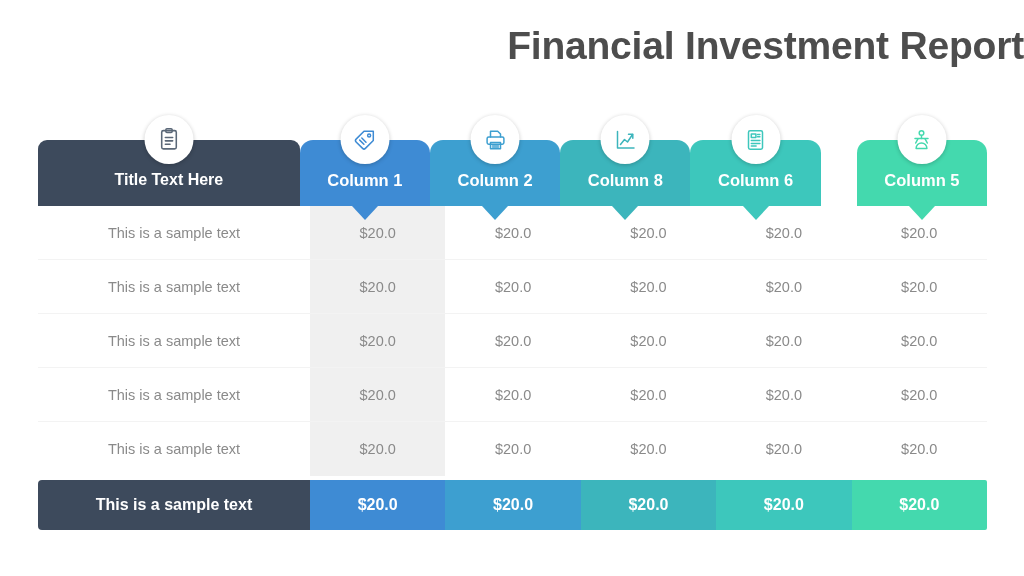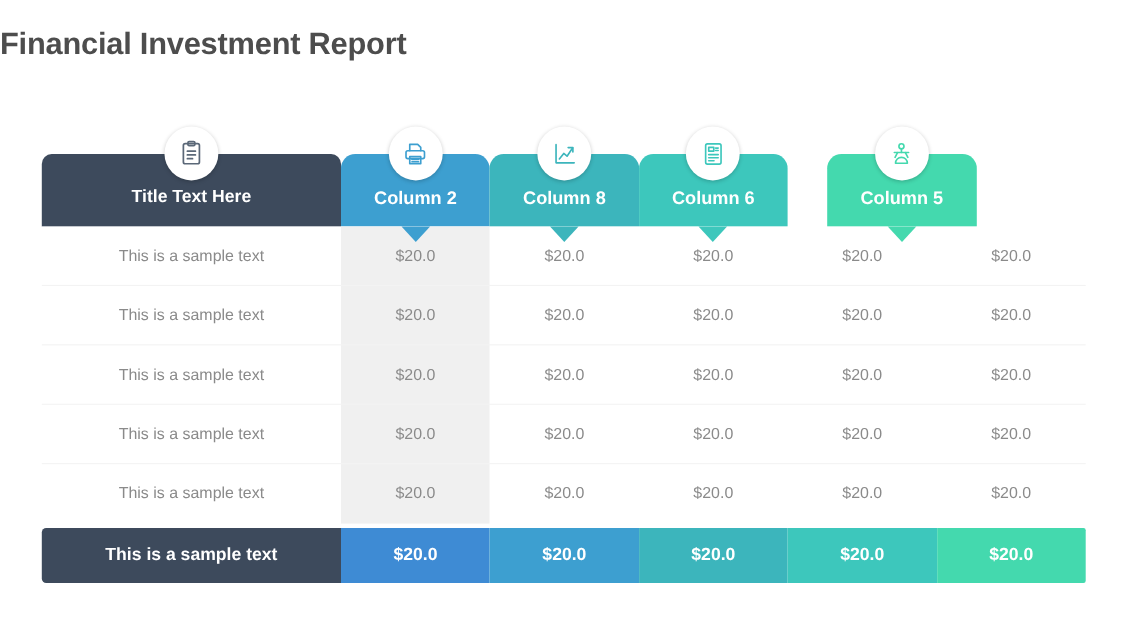--- a/index.html
+++ b/index.html
@@ -12,22 +12,22 @@
   .slide {
     position:relative;
     width:1024px; height:576px;
     background:#ffffff;
   }
 
   
   .title {
     position:absolute;
     top:24px; left:0; width:1024px;
-    text-align:left;
-    font-size:28px;
+    text-align:right;
+    font-size:39px;
     font-weight:bold;
     color:#4d4d4d;
     letter-spacing:-0.2px;
   }
 
   
   .table {
     position:absolute;
     left:38px; top:140px;
     width:949px;
@@ -175,20 +175,32 @@
             <rect x="5" y="3.5" width="14" height="17.5" rx="1.6"></rect>
             <rect x="9" y="1.6" width="6" height="3.6" rx="1"></rect>
             <line x1="8.5" y1="10" x2="15.5" y2="10"></line>
             <line x1="8.5" y1="13.3" x2="15.5" y2="13.3"></line>
             <line x1="8.5" y1="16.6" x2="13" y2="16.6"></line>
           </svg>
         </div>
         <span class="hcell-text">Title Text Here</span>
       </div>
 
+      <div class="hcell hcell-col" style="background: rgb(62, 139, 212);">
+        <div class="badge">
+          <svg width="24" height="24" viewBox="0 0 24 24" fill="none" stroke="#3e8bd4" stroke-width="1.5" stroke-linecap="round" stroke-linejoin="round">
+            <path d="M11.5 3.2 3.6 11.1a2 2 0 0 0 0 2.8l6.5 6.5a2 2 0 0 0 2.8 0l7.9-7.9V3.2Z"></path>
+            <circle cx="16.6" cy="7.4" r="1.5"></circle>
+            <line x1="7.2" y1="12.1" x2="11.4" y2="16.3"></line>
+            <line x1="9.3" y1="10" x2="13.5" y2="14.2"></line>
+          </svg>
+        </div>
+        <span class="hcell-text">Column 1</span>
+        <span class="notch" style="border-top-color: rgb(62, 139, 212);"></span>
+      </div>
 
       <div class="hcell hcell-col" style="background: rgb(61, 159, 208);">
         <div class="badge">
           <svg width="24" height="24" viewBox="0 0 24 24" fill="none" stroke="#3d9fd0" stroke-width="1.5" stroke-linecap="round" stroke-linejoin="round">
             <path d="M7 9V3.2h7.2L17 6v3"></path>
             <rect x="3.6" y="9" width="16.8" height="7.2" rx="1.6"></rect>
             <rect x="7" y="14.4" width="10" height="6.4"></rect>
             <line x1="9" y1="17" x2="15" y2="17"></line>
             <line x1="9" y1="19" x2="15" y2="19"></line>
           </svg>

